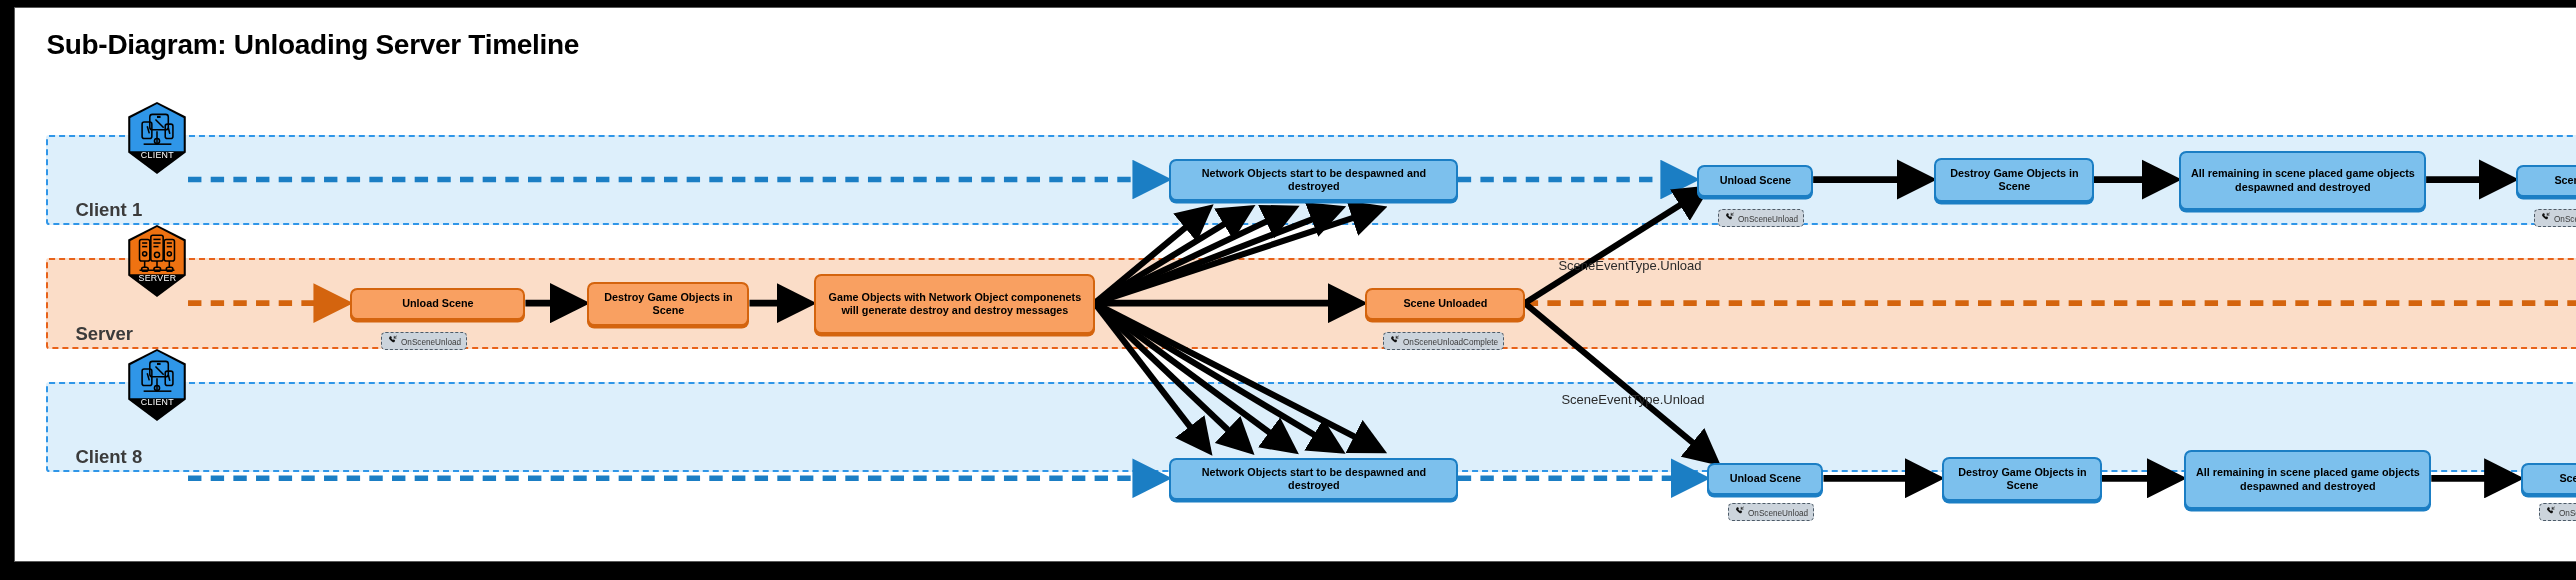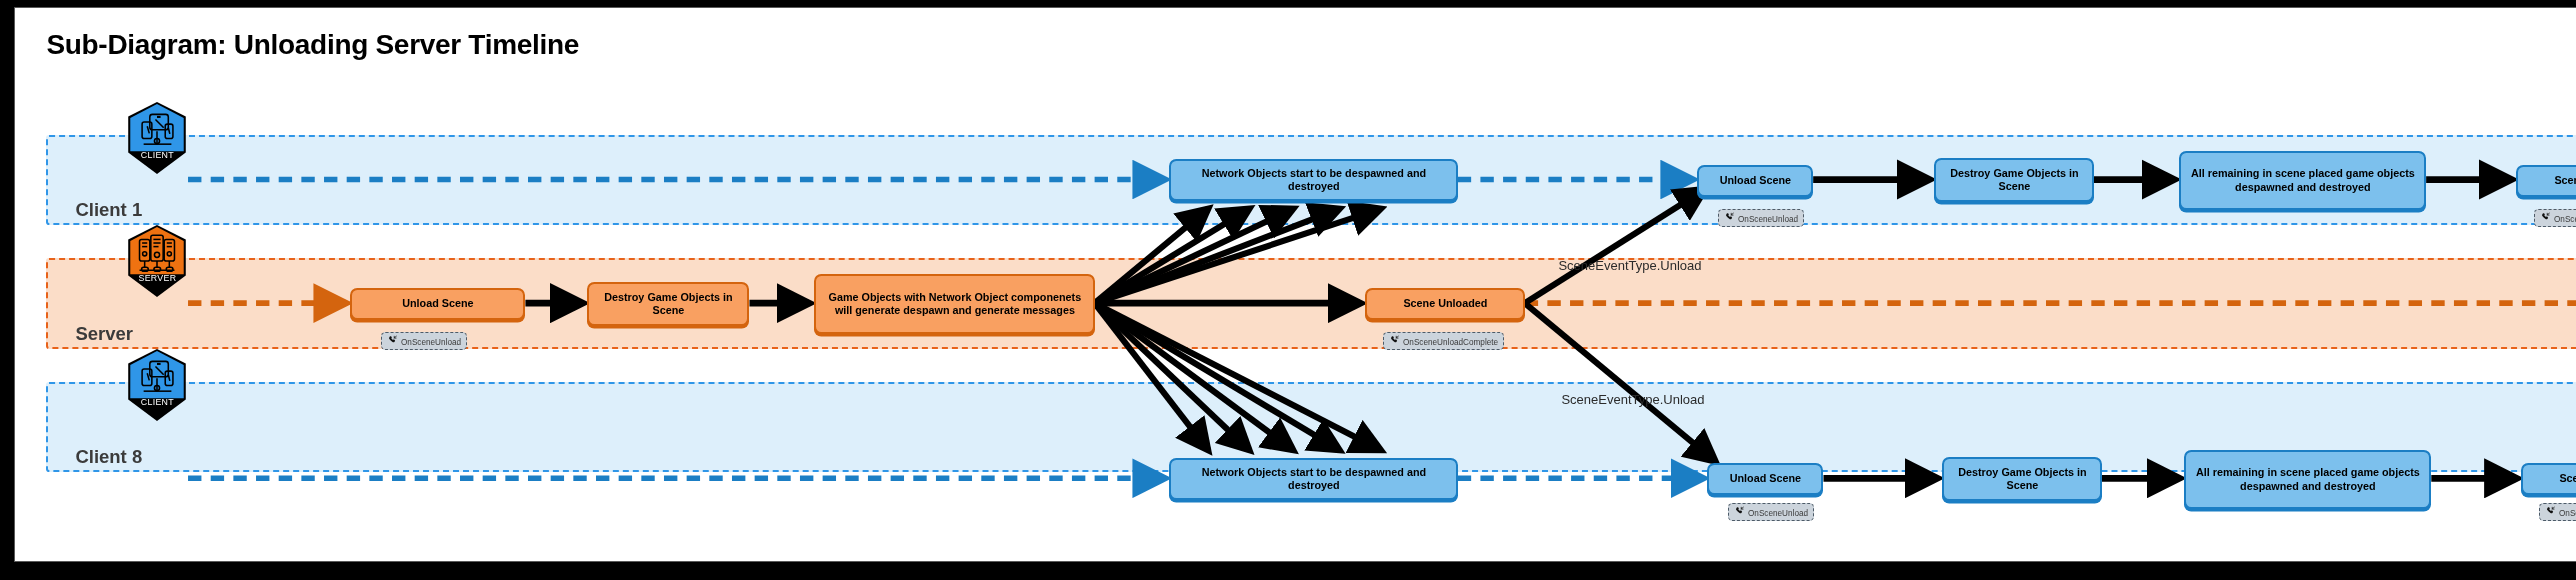--- a/index.html
+++ b/index.html
@@ -235,21 +235,21 @@
           <path d="M6.2 3.5c-.8 0-1.6.5-2 1.3L3 7.2c-.5 1 -.3 2.2 .4 3.1 2.5 3.3 5.6 6.2 9.2 8.3 1 .6 2.2 .5 3-.2l2.2-2c.6-.6 .7-1.6 .2-2.3l-1.4-2c-.5-.7-1.4-.9-2.2-.5l-1.6 .8c-.3 .2-.7 .1-1-.1-1.3-1-2.4-2.2-3.2-3.6-.2-.3-.1-.7 .1-.9l1-1.2c.5-.6 .5-1.5 0-2.1L8.4 4.2c-.4-.5-1-.8-1.6-.8z" fill="#111"></path>
           <path d="M22 2.2l-5.6 5.6" stroke="#111" stroke-width="2" fill="none" stroke-linecap="round"></path>
           <path d="M16.1 3.3l0 4.7 4.7 0" stroke="#111" stroke-width="2" fill="none" stroke-linecap="round" stroke-linejoin="round"></path>
         </svg>
       </span>
       <span>OnSceneUnload</span>
     </div>
 
     <div class="box orange" style="left:572px;top:274px;width:162px;height:44px;">Destroy Game Objects in Scene</div>
 
-    <div class="box orange" style="left:799px;top:266px;width:281px;height:60px;">Game Objects with Network Object componenets will generate despawn and generate messages</div>
+    <div class="box orange" style="left:799px;top:266px;width:281px;height:60px;">Game Objects with Network Object componenets will generate destroy and destroy messages</div>
 
     <div class="box orange" style="left:1350px;top:280px;width:160px;height:32px;">Scene Unloaded</div>
     <div class="cb" style="left:1368px;top:324px;">
       <span class="ph">
         <svg width="9.3" height="9.3" viewBox="0 0 24 24">
           <path d="M6.2 3.5c-.8 0-1.6.5-2 1.3L3 7.2c-.5 1 -.3 2.2 .4 3.1 2.5 3.3 5.6 6.2 9.2 8.3 1 .6 2.2 .5 3-.2l2.2-2c.6-.6 .7-1.6 .2-2.3l-1.4-2c-.5-.7-1.4-.9-2.2-.5l-1.6 .8c-.3 .2-.7 .1-1-.1-1.3-1-2.4-2.2-3.2-3.6-.2-.3-.1-.7 .1-.9l1-1.2c.5-.6 .5-1.5 0-2.1L8.4 4.2c-.4-.5-1-.8-1.6-.8z" fill="#111"></path>
           <path d="M22 2.2l-5.6 5.6" stroke="#111" stroke-width="2" fill="none" stroke-linecap="round"></path>
           <path d="M16.1 3.3l0 4.7 4.7 0" stroke="#111" stroke-width="2" fill="none" stroke-linecap="round" stroke-linejoin="round"></path>
         </svg>
       </span>

